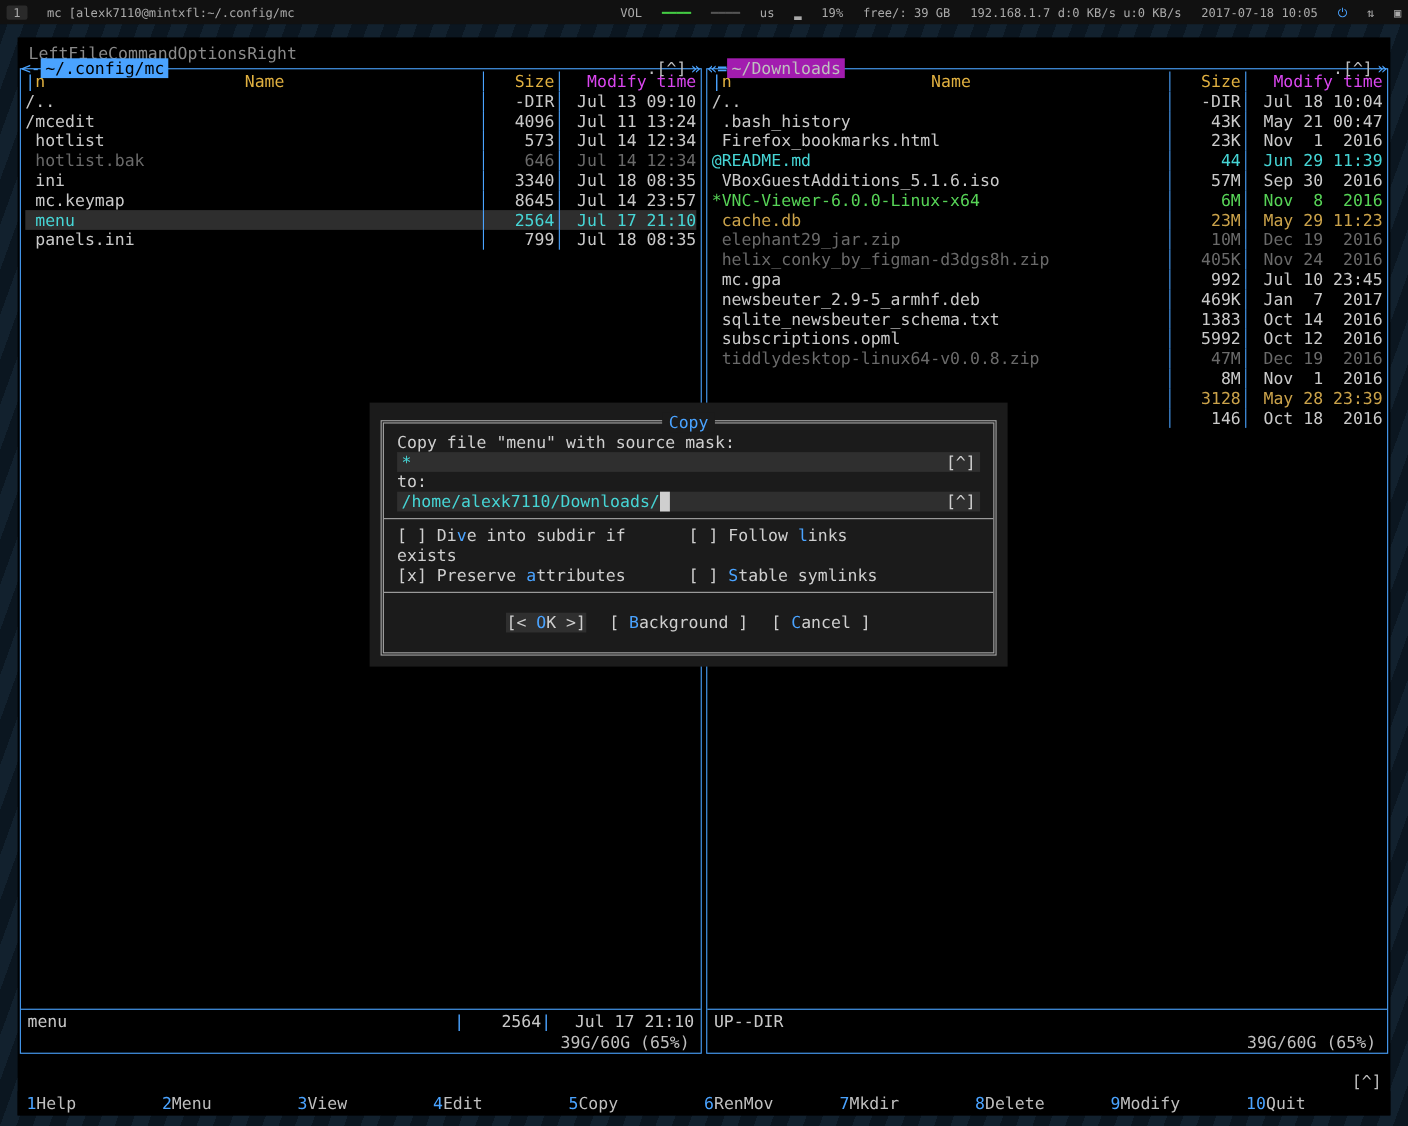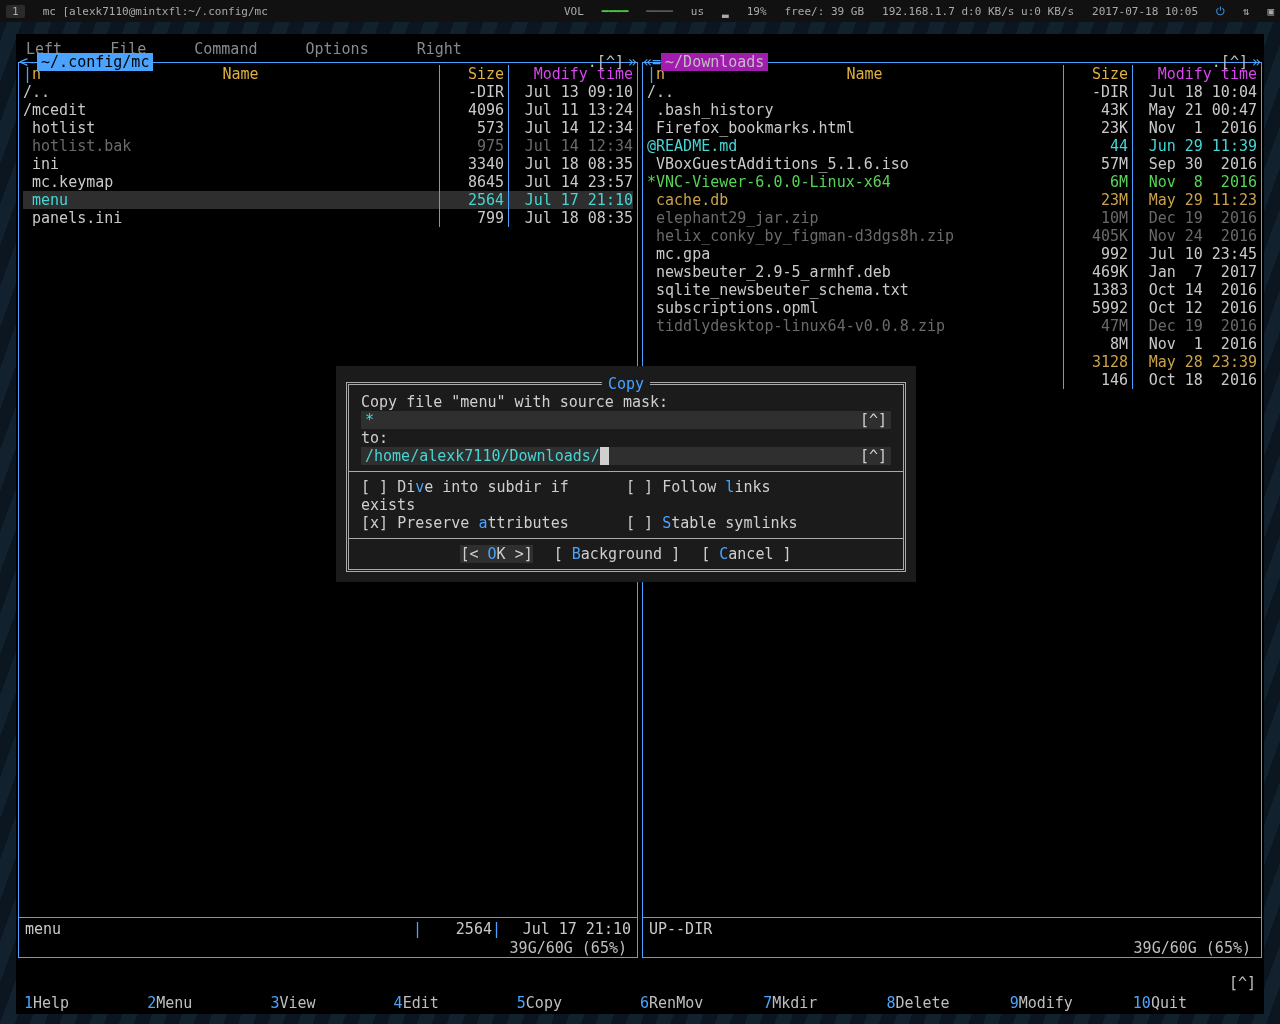--- a/index.html
+++ b/index.html
@@ -4,21 +4,21 @@
 <style>
   * { margin:0; padding:0; box-sizing:border-box; }
   html,body { width:1280px; height:1024px; background:#0d1a24; font-family: "DejaVu Sans Mono","Liberation Mono",monospace; font-size:15px; color:#c9c9c9; overflow:hidden; }
   .bg-stripes { position:absolute; inset:0; background:repeating-linear-gradient(110deg,#0b1620 0 14px,#12212e 14px 28px); }
   
   .sysbar { position:absolute; top:0; left:0; right:0; height:22px; background:#111; color:#aaa; font-size:11px; display:flex; align-items:center; padding:0 6px; gap:18px;}
   .sysbar .ws { background:#2a2a2a; padding:0 6px; border-radius:2px; }
   .sysbar .spacer { flex:1; }
   
   .term { position:absolute; left:16px; right:16px; top:34px; bottom:10px; background:#000; line-height:18px; }
-  .menubar { display:flex; gap:48px; padding:6px 10px 4px 10px; color:#8a8a8a; }
+  .menubar { display:flex; padding:6px 10px 4px 10px; color:#8a8a8a; }
   .menubar span { cursor:pointer; }
   .panels { position:absolute; left:0; right:0; top:28px; bottom:56px; display:flex; }
   .panel { flex:1; border:1px solid #4aa3ff; margin:0 2px; background:#000; position:relative; display:flex; flex-direction:column; }
   .panel-title-bar { position:absolute; top:-10px; left:0; right:0; display:flex; align-items:center; }
   .title-left, .title-right { color:#4aa3ff; }
   .panel-title { background:#4aa3ff; color:#000; padding:0 4px; }
   .panel-title.inactive { background:#a21caf; color:#bfbfbf; }
   .hint { margin-left:auto; color:#bfbfbf; margin-right:4px; }
   .headers { display:flex; color:#e0b040; border-bottom:0px; padding:2px 4px 0 4px; }
   .col-n { width:14px; }
@@ -49,21 +49,21 @@
   
   .dialog-shadow { position:absolute; left:320px; top:332px; width:580px; background:#1b1b1b; padding:16px 10px 10px 10px; }
   .dialog { border:3px double #a9a9a9; padding:8px 12px 6px 12px; background:#1b1b1b; color:#cfcfcf; position:relative; }
   .dlg-title { position:absolute; top:-10px; left:50%; transform:translateX(-50%); background:#1b1b1b; color:#4aa3ff; padding:0 6px; }
   .dlg-input { background:#2f2f2f; color:#46d5d5; padding:0 4px; display:flex; }
   .dlg-input .hist { margin-left:auto; color:#cfcfcf; }
   .dlg-row { display:flex; }
   .dlg-row .half { flex:1; }
   .dlg-hr { border-top:1px solid #a9a9a9; margin:6px -12px; }
   .dlg-btnrow { text-align:center; }
-  .dlg-btnrow .btn { display:inline-block; margin:0 6px; cursor:pointer; }
+  .dlg-btnrow .btn { display:inline-block; margin:12px 6px; cursor:pointer; }
   .hot { color:#4aa3ff; }
   .dlg-btn-sel { background:#2f2f2f; }
 </style>
 </head>
 <body>
 
 <div class="bg-stripes"></div>
 
 <div class="sysbar">
   <span class="ws">1</span>
@@ -108,21 +108,21 @@
         <span class="col-name">Name</span>
         <span class="sep"></span>
         <span class="col-size">Size</span>
         <span class="sep"></span>
         <span class="col-mtime">Modify time</span>
       </div>
       <div class="rows" id="left-rows">
           <div class="row "><span class="name">/..</span><span class="sep"></span><span class="size">-DIR</span><span class="sep"></span><span class="mtime">Jul 13 09:10</span></div>
           <div class="row "><span class="name">/mcedit</span><span class="sep"></span><span class="size">4096</span><span class="sep"></span><span class="mtime">Jul 11 13:24</span></div>
           <div class="row "><span class="name"> hotlist</span><span class="sep"></span><span class="size">573</span><span class="sep"></span><span class="mtime">Jul 14 12:34</span></div>
-          <div class="row dim"><span class="name"> hotlist.bak</span><span class="sep"></span><span class="size">975</span><span class="sep"></span><span class="mtime">Jul 14 12:34</span></div>
+          <div class="row dim"><span class="name"> hotlist.bak</span><span class="sep"></span><span class="size">646</span><span class="sep"></span><span class="mtime">Jul 14 12:34</span></div>
           <div class="row "><span class="name"> ini</span><span class="sep"></span><span class="size">3340</span><span class="sep"></span><span class="mtime">Jul 18 08:35</span></div>
           <div class="row "><span class="name"> mc.keymap</span><span class="sep"></span><span class="size">8645</span><span class="sep"></span><span class="mtime">Jul 14 23:57</span></div>
           <div class="row sel"><span class="name"> menu</span><span class="sep"></span><span class="size">2564</span><span class="sep"></span><span class="mtime">Jul 17 21:10</span></div>
           <div class="row "><span class="name"> panels.ini</span><span class="sep"></span><span class="size">799</span><span class="sep"></span><span class="mtime">Jul 18 08:35</span></div>
         </div>
       <div class="footer">
         <span class="name" style="flex:1"> menu</span>
         <span style="color:#4aa3ff">|</span>
         <span class="size">2564</span>
         <span style="color:#4aa3ff"> |</span>

